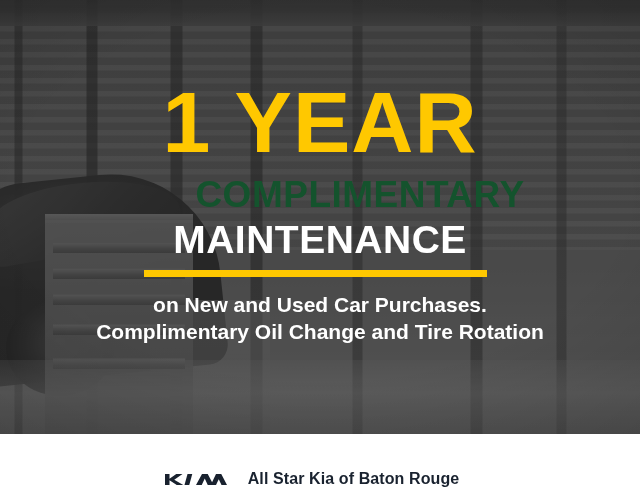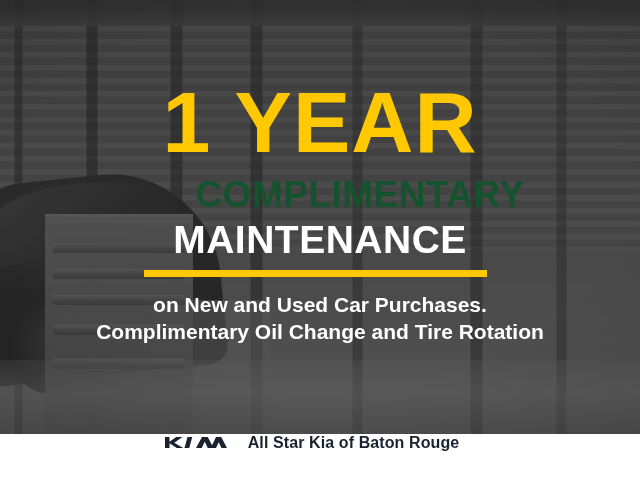--- a/index.html
+++ b/index.html
@@ -238,21 +238,21 @@
   .disclaimer div { white-space: nowrap; }
 
   
   .footer {
     position: absolute;
     left: 0; top: 434px;
     width: 623px;
     height: 54px;
     background: #ffffff;
     display: flex;
-    align-items: flex-start;
+    align-items: flex-end;
     justify-content: center;
   }
   .kia-logo {
     display: block;
     width: 66px;
     height: 17px;
     margin-right: 18px;
   }
   .dealer-name {
     color: #19222F;

